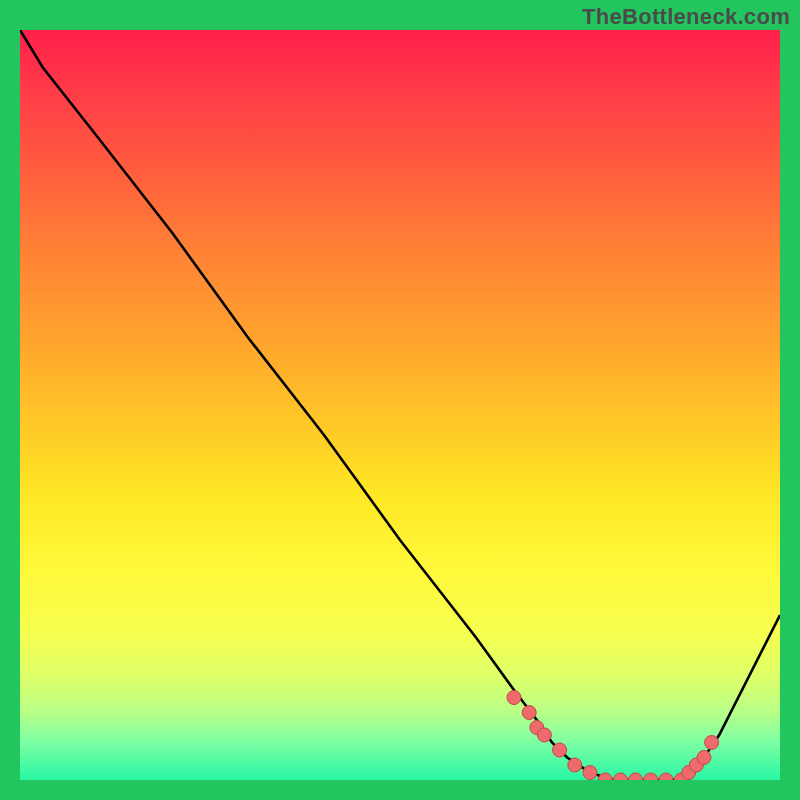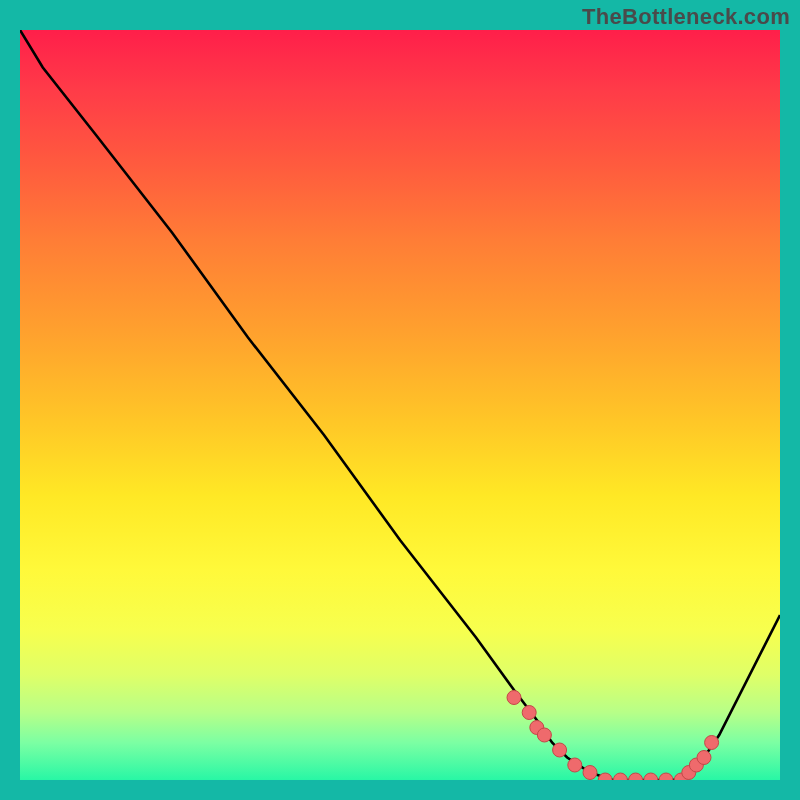--- a/index.html
+++ b/index.html
@@ -10,21 +10,21 @@
     background: #000;
     font-family: Arial, Helvetica, sans-serif;
     overflow: hidden;
   }
   .frame {
     position: absolute;
     left: 0;
     top: 0;
     width: 800px;
     height: 800px;
-    background: #14b8a6;
+    background: #22c55e;
   }
   .watermark {
     position: absolute;
     top: 4px;
     right: 10px;
     color: #4a4a4a;
     font-size: 22px;
     font-weight: 600;
     letter-spacing: 0.3px;
     z-index: 4;

